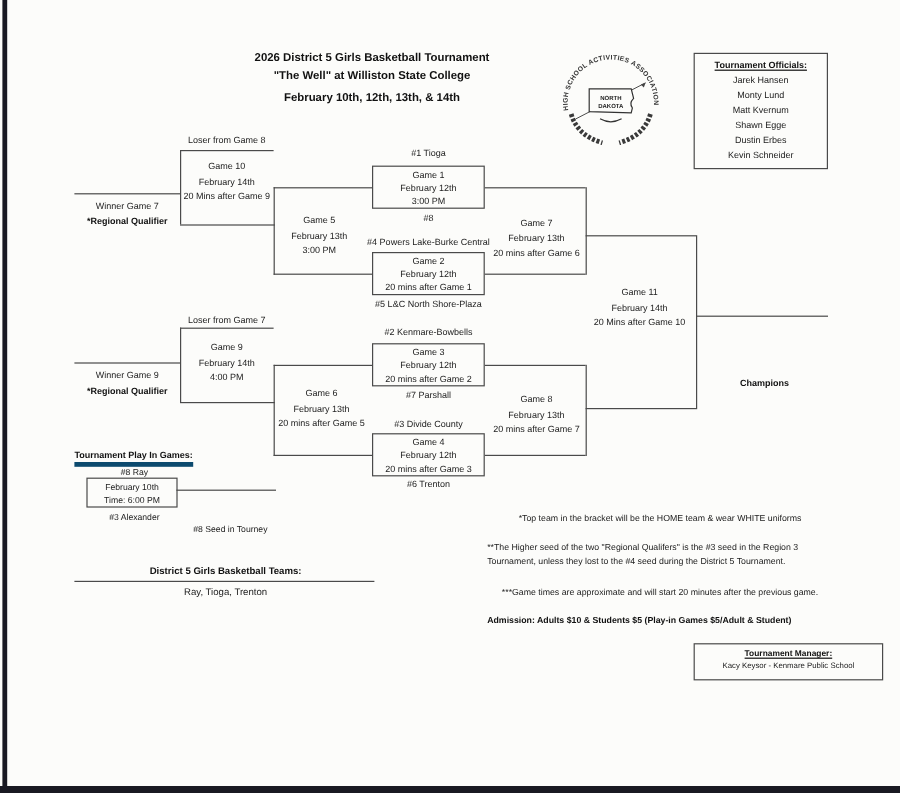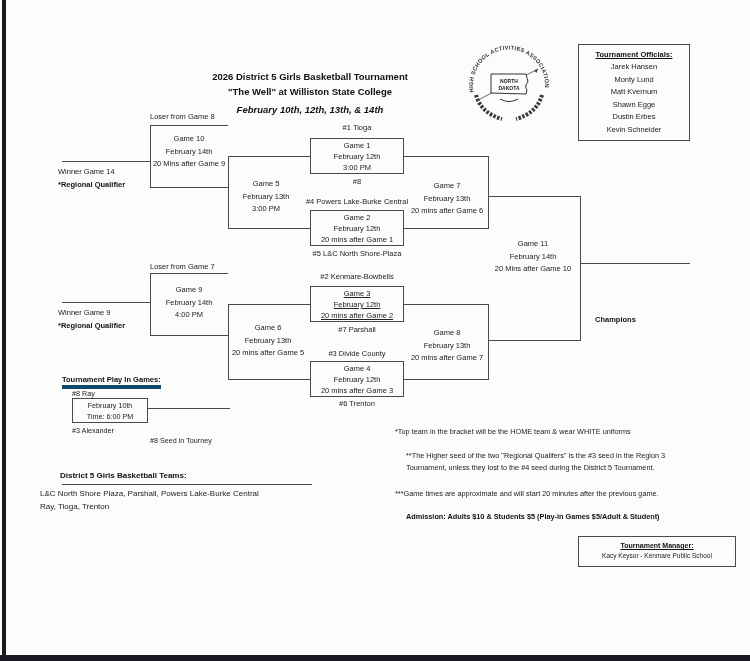--- a/index.html
+++ b/index.html
@@ -2,21 +2,21 @@
 <html><head>
 <meta charset="utf-8">
 <style>
   html,body{margin:0;padding:0;background:#e9e9e9;}
   #sheet{position:relative;width:750px;height:661px;background:#fcfcfa;overflow:hidden;
          font-family:"Liberation Sans",sans-serif;color:#222;}
   .hline{position:absolute;height:1px;background:#4a4a4a;}
   .vline{position:absolute;width:1px;background:#4a4a4a;}
   .edge{position:absolute;background:#191922;}
   .t{position:absolute;}
-  .ctr{}
+  .ctr{text-align:center;}
   .b{font-weight:bold;color:#111;}
   .fs75{font-size:7.5px;line-height:12.5px;}
   .fs72{font-size:7.2px;line-height:10.5px;}
   .nw{white-space:nowrap;}
   .gamebox{position:absolute;left:310px;width:94px;height:36px;box-sizing:border-box;
            border:1px solid #4a4a4a;background:#fcfcfa;text-align:center;
            font-size:7.5px;line-height:11px;padding-top:1px;}
   .seed{position:absolute;left:282px;width:150px;text-align:center;font-size:7.5px;line-height:10px;}
   .gametext{position:absolute;width:84px;text-align:center;font-size:7.5px;line-height:12.5px;white-space:nowrap;}
   .titleline{font-weight:bold;font-size:9.5px;line-height:15px;text-align:center;color:#111;}
@@ -25,24 +25,24 @@
   .notetext{font-size:7.3px;line-height:11.5px;}
 </style>
 </head>
 <body>
 
 <div id="sheet">
 
   <div class="edge" style="left:2px;top:0;width:4px;height:661px;"></div>
   <div class="edge" style="left:0;top:655px;width:750px;height:6px;"></div>
 
-  <div class="t" style="left:150px;top:41px;width:320px;margin-top:28px;">
+  <div class="t" style="left:150px;top:41px;width:320px;">
     <div class="titleline">2026 District 5 Girls Basketball Tournament</div>
     <div class="titleline">"The Well" at Williston State College</div>
-    <div class="titleline" style="margin-top:3px;font-style:italic;">February 10th, 12th, 13th, &amp; 14th</div>
+    <div class="titleline" style="margin-top:3px;">February 10th, 12th, 13th, &amp; 14th</div>
   </div>
 
   <svg class="t" style="left:462px;top:37px;" width="94" height="94" viewBox="0 0 94 94">
     <defs>
         <path id="arcTop" d="M 12,57 A 36,36 0 1 1 82,57" fill="none"></path>
       </defs>
     <text font-size="5.6" letter-spacing="0.3" fill="#333" font-weight="bold" font-family="Liberation Sans, sans-serif">
       <textPath href="#arcTop" startOffset="2">HIGH SCHOOL ACTIVITIES ASSOCIATION</textPath>
     </text>
     <path d="M 14,58 Q 19,76 40,82" stroke="#3a3a3a" stroke-width="4" fill="none" stroke-dasharray="2.5 1.5"></path>
@@ -69,21 +69,21 @@
   <div class="hline" style="left:150px;top:125px;width:78px;"></div>
   <div class="vline" style="left:150px;top:125px;height:62px;"></div>
   <div class="hline" style="left:150px;top:187px;width:79px;"></div>
   <div class="hline" style="left:62px;top:161px;width:88px;"></div>
   <div class="gametext" style="left:147px;top:133px;">
     <div>Game 10</div>
     <div>February 14th</div>
     <div>20 Mins after Game 9</div>
   </div>
   <div class="t ctr fs75" style="left:58px;top:166px;width:96px;">
-    <div>Winner Game 14</div>
+    <div>Winner Game 7</div>
     <div class="b">*Regional Qualifier</div>
   </div>
 
   <div class="t ctr fs75" style="left:150px;top:261px;width:78px;">Loser from Game 7</div>
   <div class="hline" style="left:150px;top:273px;width:78px;"></div>
   <div class="vline" style="left:150px;top:273px;height:62px;"></div>
   <div class="hline" style="left:150px;top:335px;width:79px;"></div>
   <div class="hline" style="left:62px;top:302px;width:88px;"></div>
   <div class="gametext" style="left:147px;top:284px;">
     <div>Game 9</div>
@@ -122,21 +122,21 @@
 
   <div class="seed" style="top:197px;">#4 Powers Lake-Burke Central</div>
   <div class="gamebox" style="top:210px;">
     <div>Game 2</div>
     <div>February 12th</div>
     <div>20 mins after Game 1</div>
   </div>
   <div class="seed" style="top:249px;">#5 L&amp;C North Shore-Plaza</div>
 
   <div class="seed" style="top:272px;">#2 Kenmare-Bowbells</div>
-  <div class="gamebox" style="top:286px;text-decoration:underline;">
+  <div class="gamebox" style="top:286px;">
     <div>Game 3</div>
     <div>February 12th</div>
     <div>20 mins after Game 2</div>
   </div>
   <div class="seed" style="top:325px;">#7 Parshall</div>
 
   <div class="seed" style="top:349px;">#3 Divide County</div>
   <div class="gamebox" style="top:361px;">
     <div>Game 4</div>
     <div>February 12th</div>
@@ -179,21 +179,20 @@
     <div class="fs72 nw">February 10th</div>
     <div class="fs72 nw">Time: 6:00 PM</div>
   </div>
   <div class="hline" style="left:147px;top:408px;width:83px;"></div>
   <div class="t ctr fs72 nw" style="left:150px;top:436px;width:84px;">#8 Seed in Tourney</div>
   <div class="t ctr fs72" style="left:72px;top:426px;width:80px;">#3 Alexander</div>
 
   <div class="t ctr b" style="left:60px;top:471px;width:256px;font-size:8px;">District 5 Girls Basketball Teams:</div>
   <div class="hline" style="left:62px;top:484px;width:250px;"></div>
   <div class="t ctr" style="left:40px;top:487px;width:296px;font-size:8px;line-height:13px;">
-    <div class="nw">L&amp;C North Shore Plaza, Parshall, Powers Lake-Burke Central</div>
     <div class="nw">Ray, Tioga, Trenton</div>
   </div>
 
   <div class="t ctr notetext nw" style="left:395px;top:426px;width:310px;">*Top team in the bracket will be the HOME team &amp; wear WHITE uniforms</div>
   <div class="t notetext" style="left:406px;top:450px;width:296px;">
     <div class="nw">**The Higher seed of the two "Regional Qualifers" is the #3 seed in the Region 3</div>
     <div class="nw">Tournament, unless they lost to the #4 seed during the District 5 Tournament.</div>
   </div>
   <div class="t ctr notetext nw" style="left:395px;top:488px;width:310px;">***Game times are approximate and will start 20 minutes after the previous game.</div>
   <div class="t b notetext nw" style="left:406px;top:511px;width:300px;">Admission: Adults $10 &amp; Students $5 (Play-in Games $5/Adult &amp; Student)</div>

